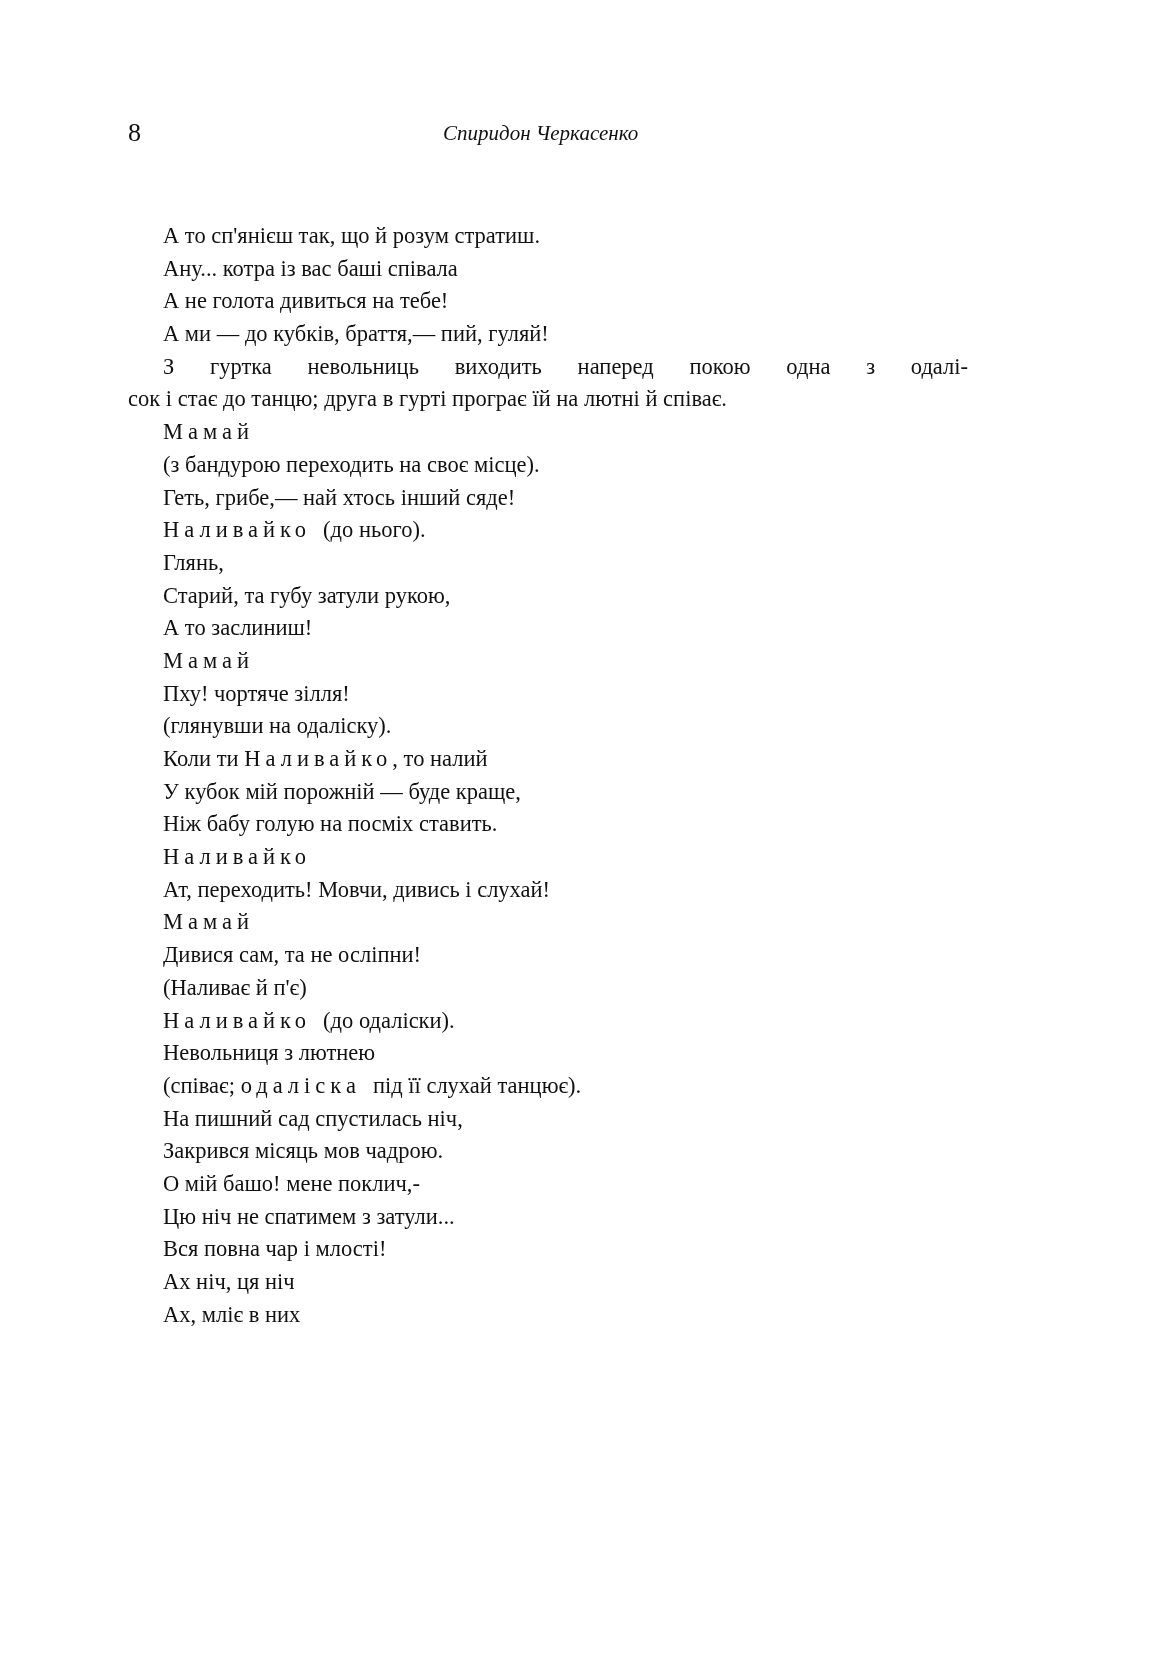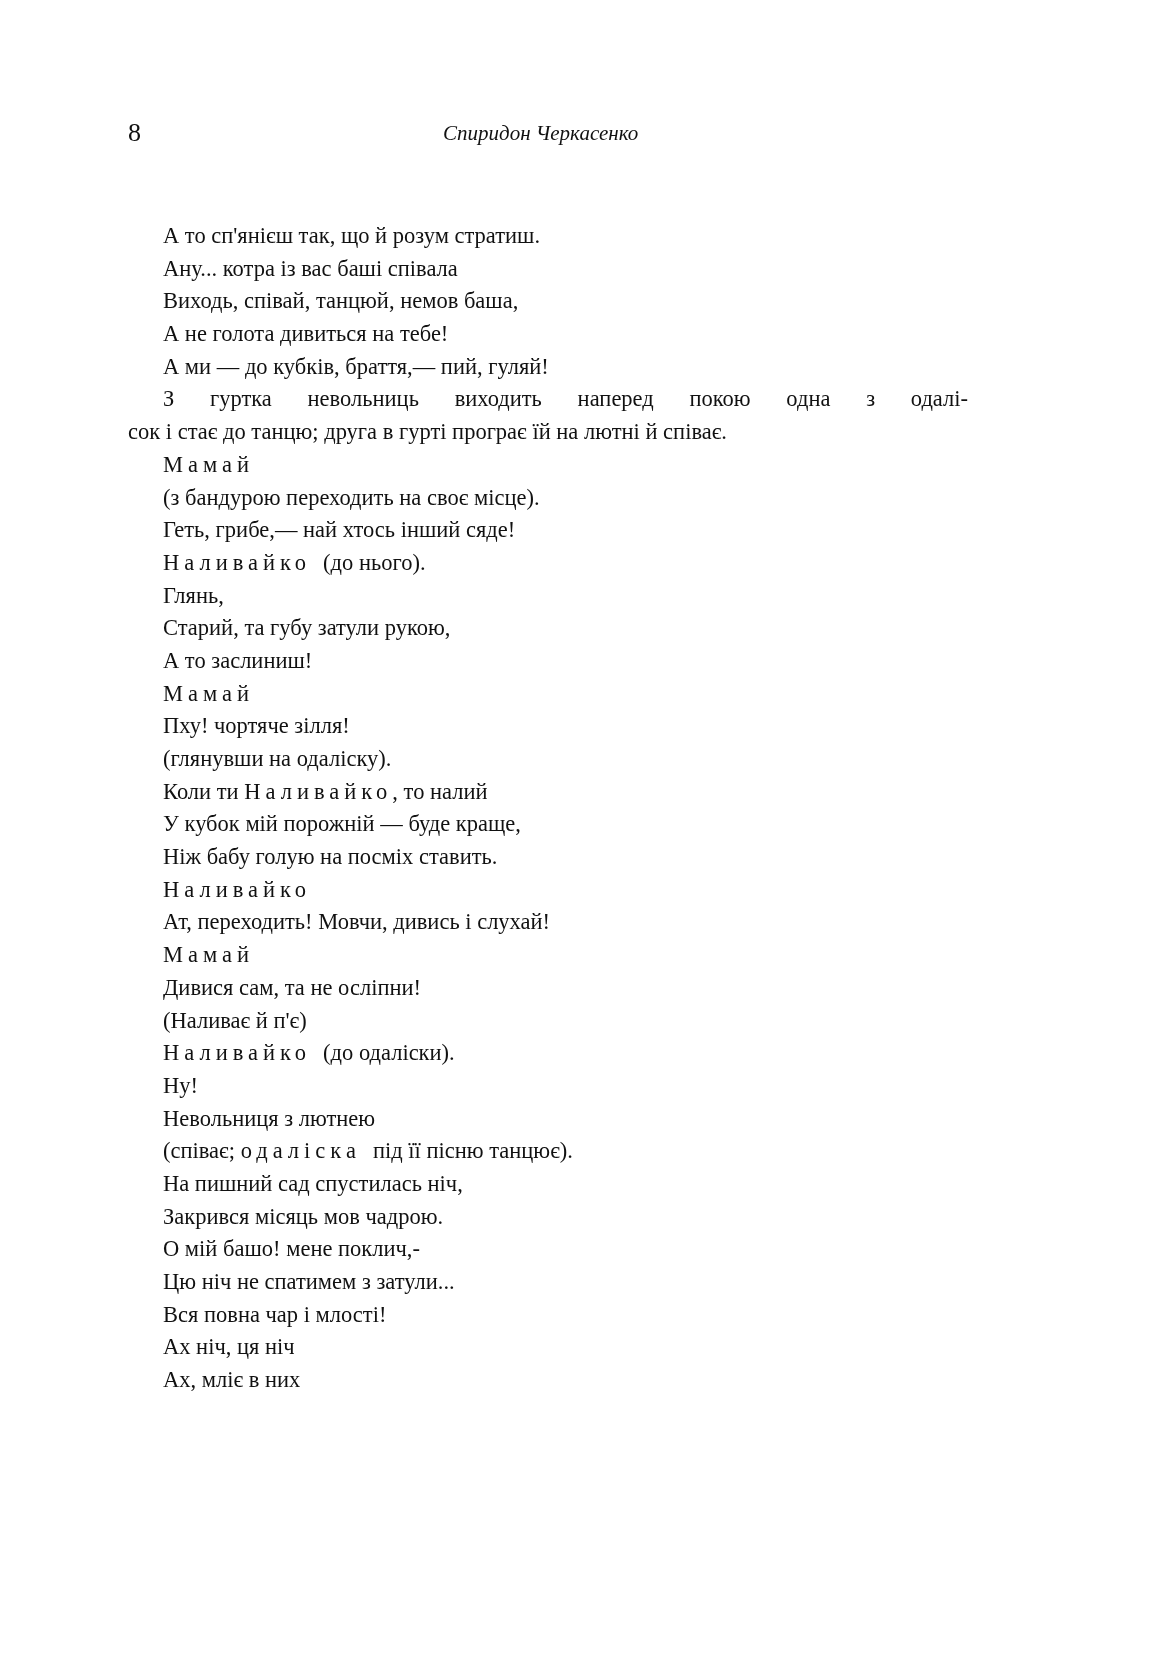--- a/index.html
+++ b/index.html
@@ -17,21 +17,20 @@
 </head>
 <body>
 
 <div class="page">
   <div class="page-number">8</div>
   <div class="running-head">Спиридон Черкасенко</div>
 
   <div class="body-text">
     <span class="line">А то сп'янієш так, що й розум стратиш.</span>
     <span class="line">Ану... котра із вас баші співала</span>
-    <span class="line">Виходь, співай, танцюй, немов баша,</span>
     <span class="line">А не голота дивиться на тебе!</span>
     <span class="line">А ми — до кубків, браття,— пий, гуляй!</span>
     <span class="line justified">З гуртка невольниць виходить наперед покою одна з одалі-</span>
     <span class="line flush">сок і стає до танцю; друга в гурті програє їй на лютні й співає.</span>
 
     <span class="line"><span class="spaced">Мамай</span></span>
     <span class="line">(з бандурою переходить на своє місце).</span>
     <span class="line">Геть, грибе,— най хтось інший сяде!</span>
     <span class="line"><span class="spaced">Наливайко</span><span class="gap"></span><span>(до нього).</span></span>
     <span class="line">Глянь,</span>
@@ -42,23 +41,22 @@
     <span class="line">(глянувши на одаліску).</span>
     <span class="line"><span>Коли ти</span> <span class="spaced">Наливайко</span><span>, то налий</span></span>
     <span class="line">У кубок мій порожній — буде краще,</span>
     <span class="line">Ніж бабу голую на посміх ставить.</span>
     <span class="line"><span class="spaced">Наливайко</span></span>
     <span class="line">Ат, переходить! Мовчи, дивись і слухай!</span>
     <span class="line"><span class="spaced">Мамай</span></span>
     <span class="line">Дивися сам, та не осліпни!</span>
     <span class="line">(Наливає й п'є)</span>
     <span class="line"><span class="spaced">Наливайко</span><span class="gap"></span><span>(до одаліски).</span></span>
-    <span class="line">Ну!</span>
     <span class="line">Невольниця з лютнею</span>
-    <span class="line"><span>(співає;</span> <span class="spaced">одаліска</span><span class="gap"></span><span>під її пісню танцює).</span></span>
+    <span class="line"><span>(співає;</span> <span class="spaced">одаліска</span><span class="gap"></span><span>під її слухай танцює).</span></span>
     <span class="line">На пишний сад спустилась ніч,</span>
     <span class="line">Закрився місяць мов чадрою.</span>
     <span class="line">О мій башо! мене поклич,-</span>
     <span class="line">Цю ніч не спатимем з затули...</span>
     <span class="line">Вся повна чар і млості!</span>
     <span class="line">Ах ніч, ця ніч</span>
     <span class="line">Ах, мліє в них</span>
   </div>
 </div>
 

